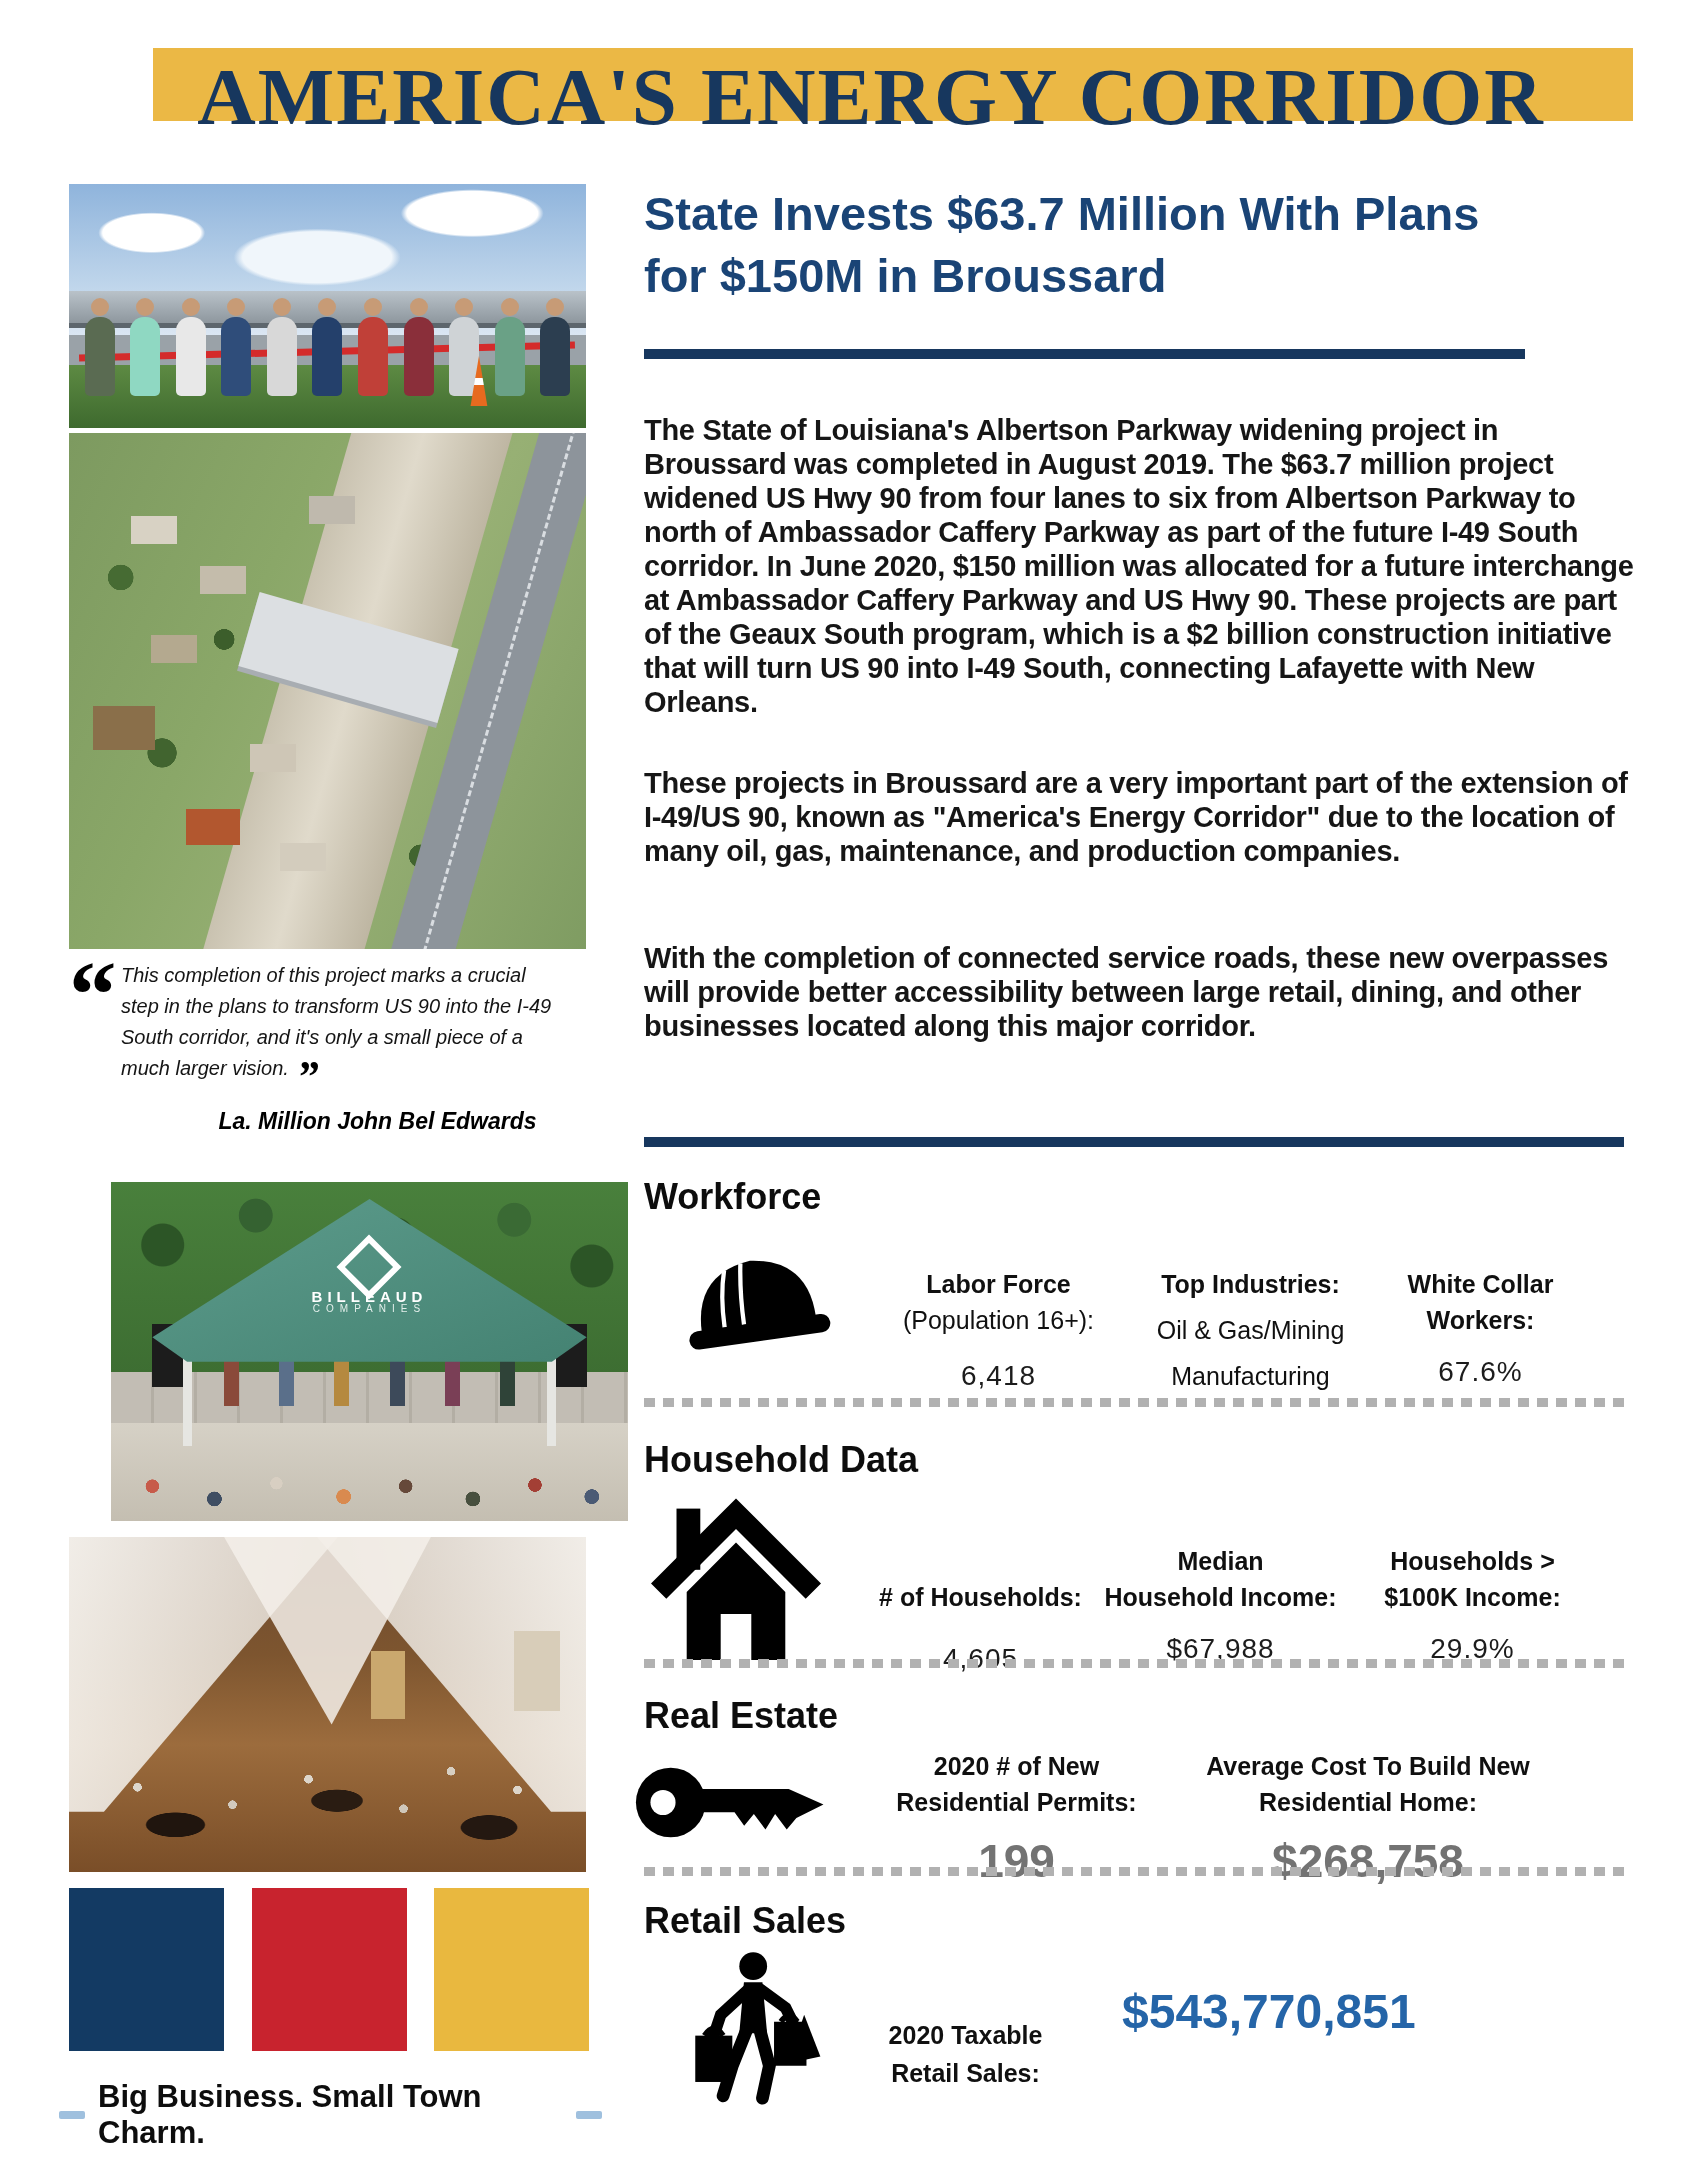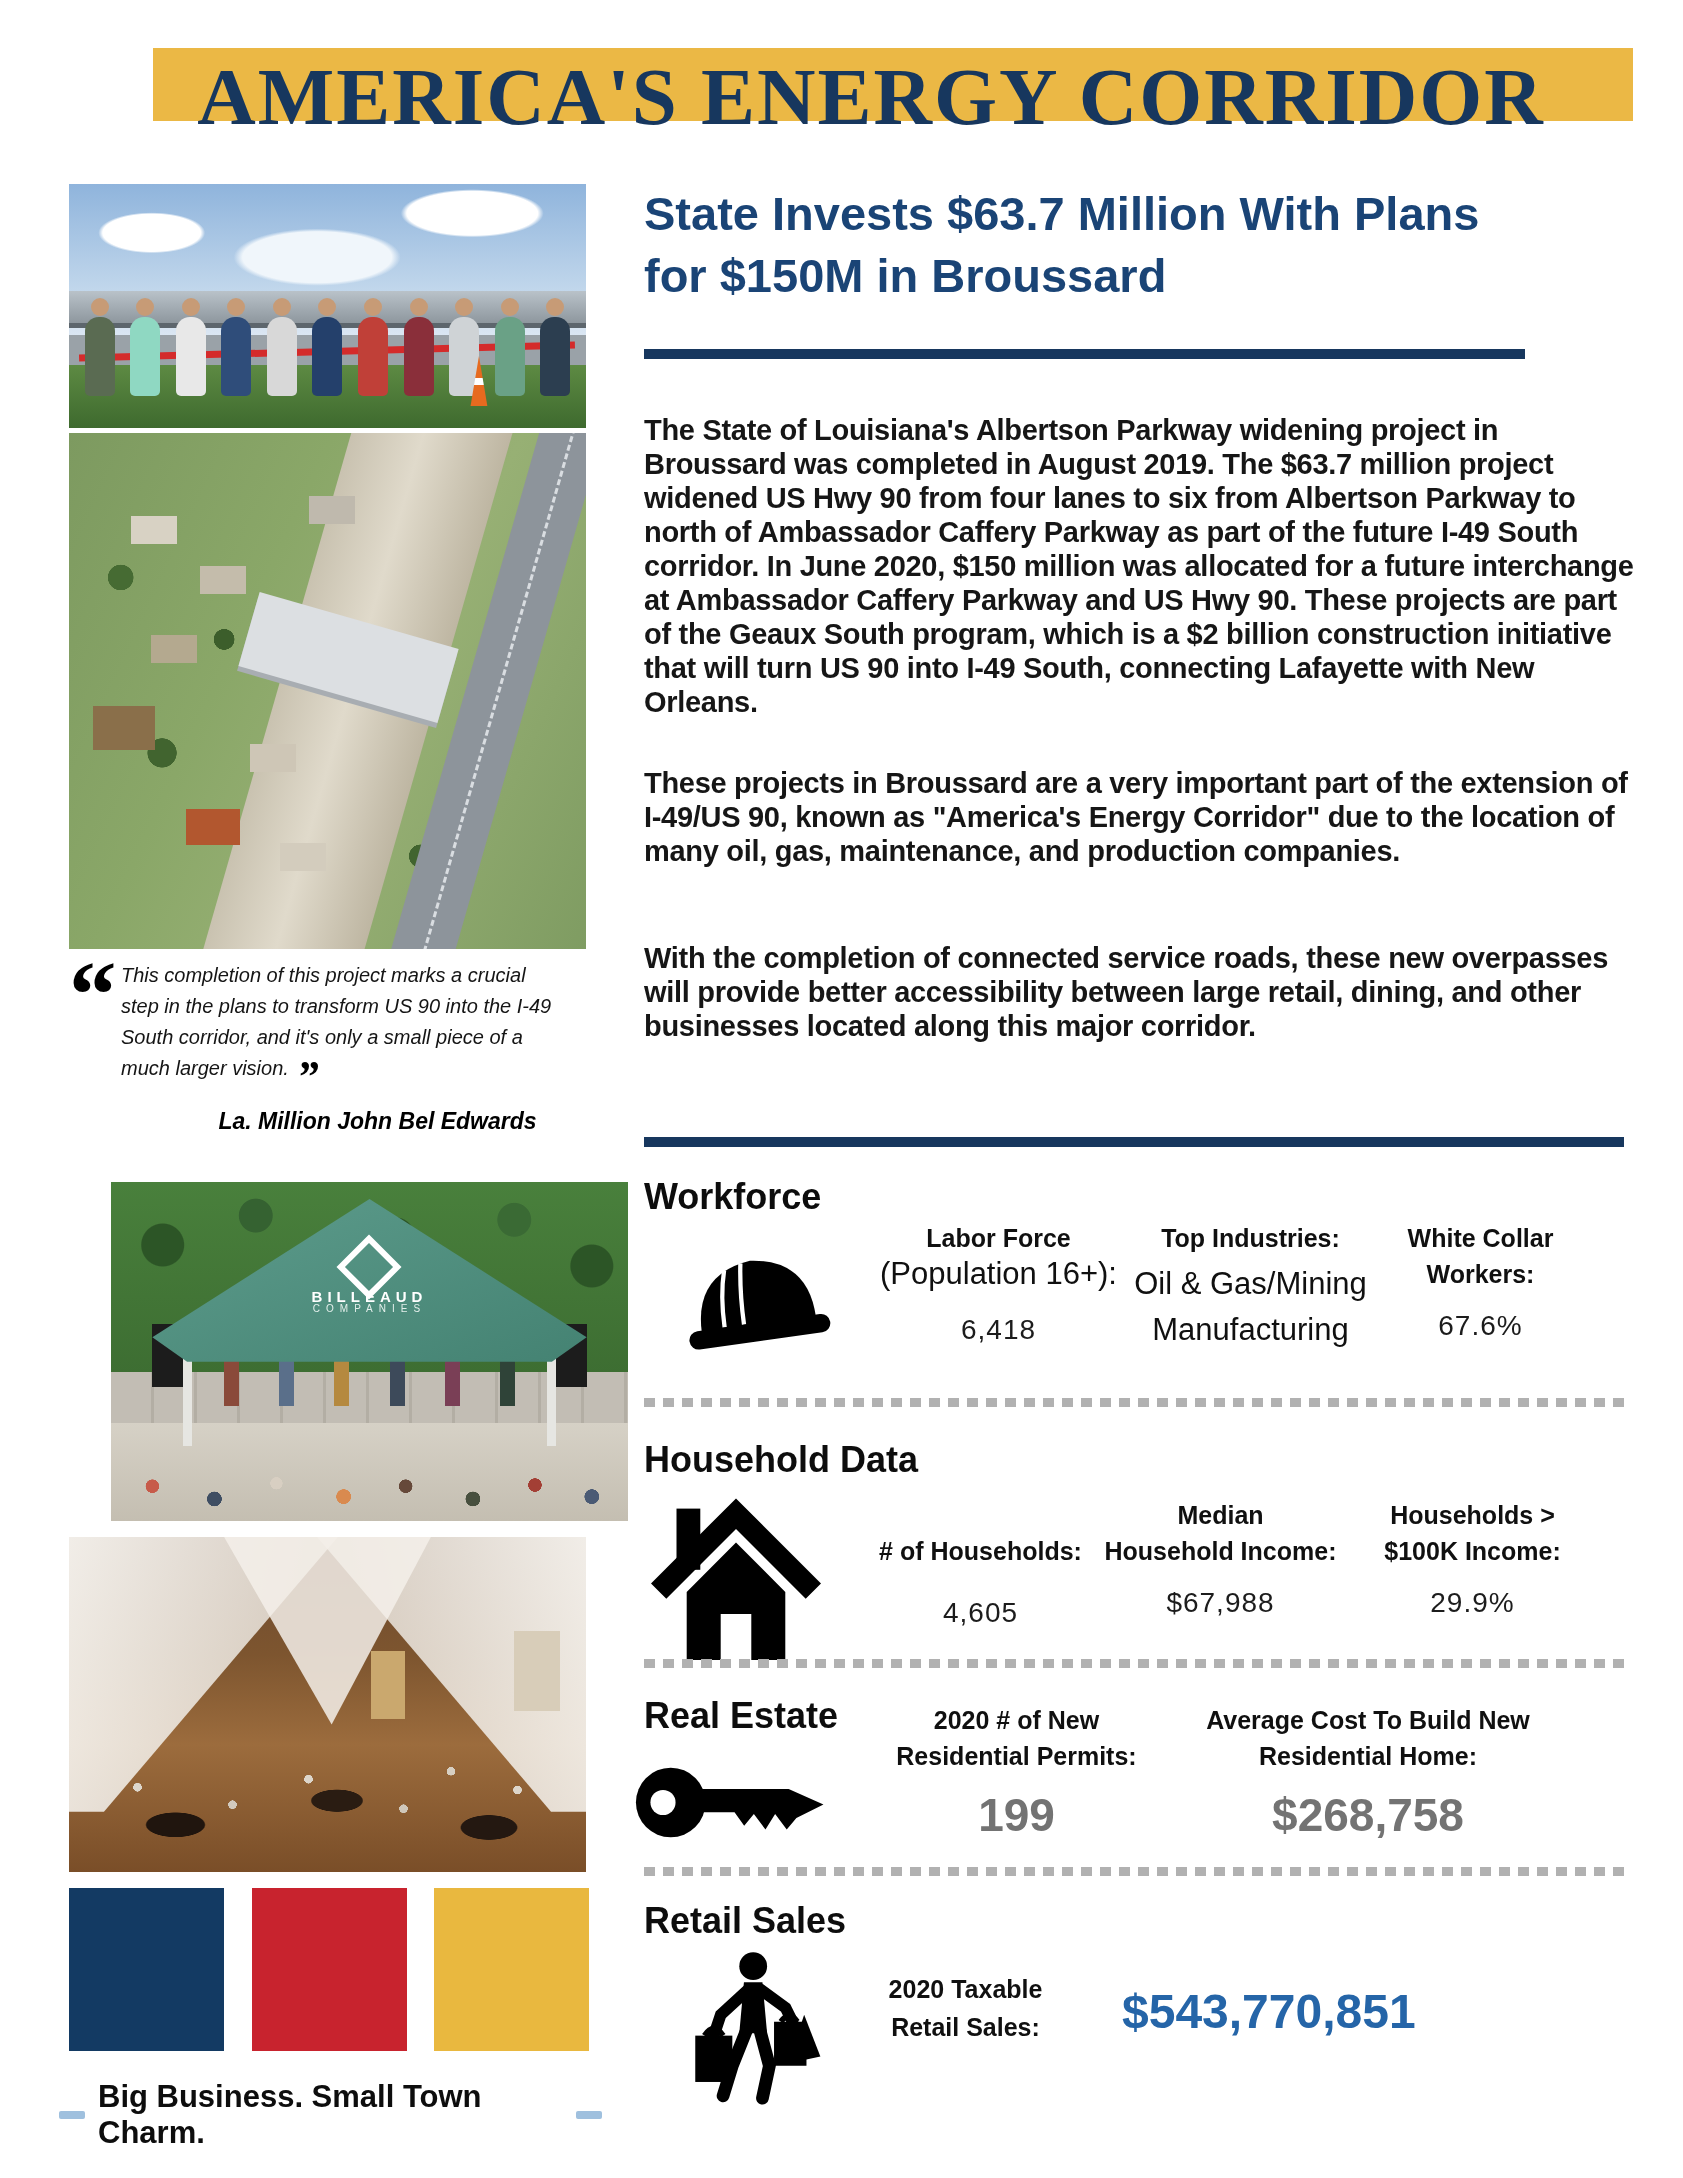--- a/index.html
+++ b/index.html
@@ -149,23 +149,23 @@
       line-height:34px;color:#161616;letter-spacing:-0.3px;}
   .para1{top:384px}.para2{top:737px}.para3{top:912px}
   .demo-title{position:absolute;left:644px;top:1047px;font-weight:700;font-size:59px;color:#1A4476;}
   .rule2{position:absolute;left:644px;top:1137px;width:980px;height:10px;background:#17375E;}
   .sec-h{position:absolute;left:644px;font-weight:700;font-size:36px;color:#0d0d0d;}
   .wf-h{top:1176px}.hh-h{top:1439px}.re-h{top:1695px}.rt-h{top:1900px}
   .dotsep{position:absolute;left:644px;width:980px;height:9px;
       background:repeating-linear-gradient(90deg,#b1b1b1 0 11px,rgba(0,0,0,0) 11px 19px);}
   .sep1{top:1398px}.sep2{top:1659px}.sep3{top:1867px}
 
-  .stat{position:absolute;text-align:center;color:#101010;}
+  .stat{position:absolute;text-align:center;color:#101010;margin-top:46px;}
   .stat .lbl{font-weight:700;font-size:25px;line-height:36px;}
-  .stat .sub{font-weight:400;font-size:31px;line-height:36px;}
+  .stat .sub{font-weight:400;font-size:25px;line-height:36px;}
   .stat .val{font-weight:400;font-size:28px;letter-spacing:1px;margin-top:22px;color:#1c1c1c;}
   .stat .bigval{font-weight:700;color:#737373;letter-spacing:0;}
   .wf-labor{left:850px;top:1220px;width:297px;}
   .wf-ind{left:1102px;top:1220px;width:297px;}
   .wf-ind .sub{margin-top:10px;}
   .wf-wc{left:1332px;top:1220px;width:297px;}
   .wf-wc .val{margin-top:18px;}
   .hh-count{left:832px;top:1533px;width:297px;}
   .hh-count .val{margin-top:28px;}
   .hh-med{left:1072px;top:1497px;width:297px;}

